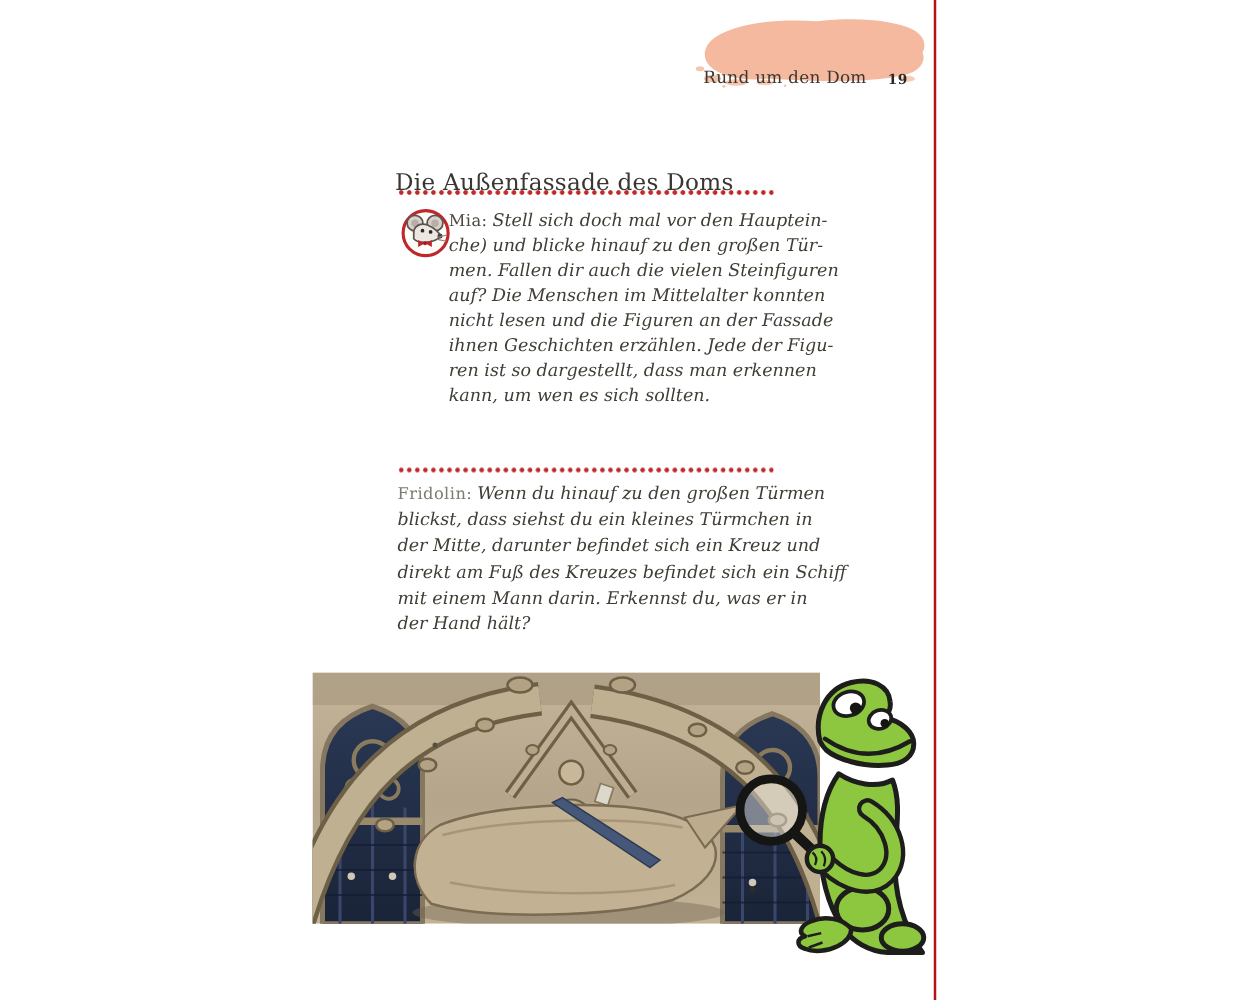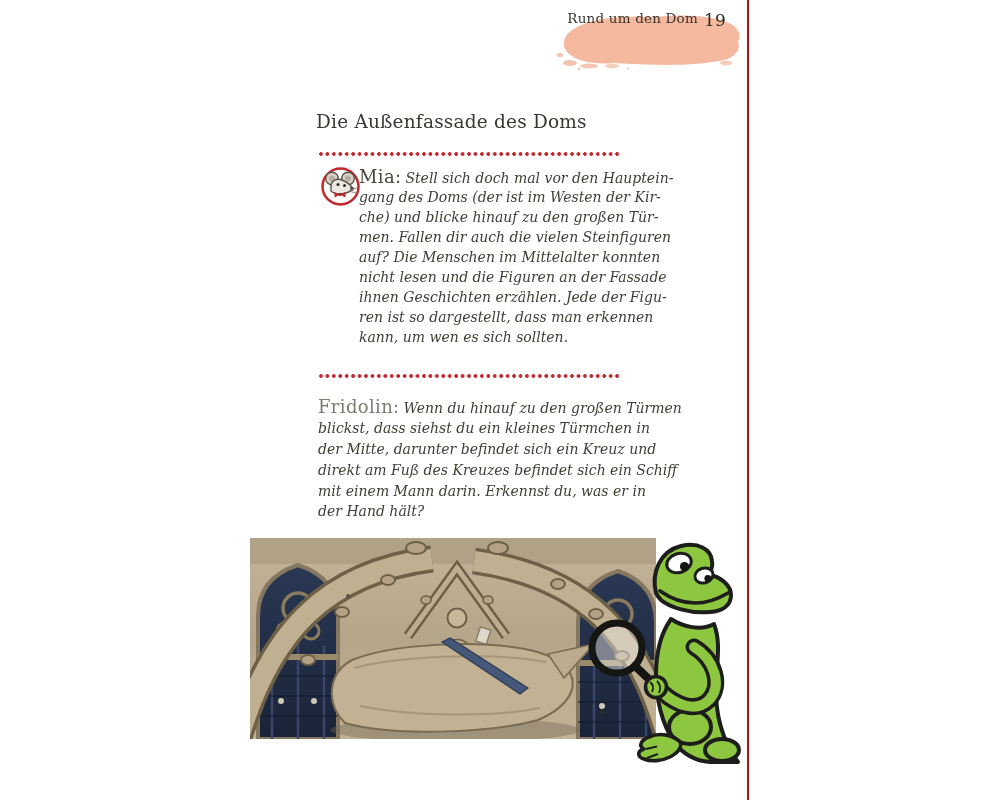--- a/index.html
+++ b/index.html
@@ -5,42 +5,42 @@
   html,body{margin:0;padding:0;background:#ffffff;}
   .canvas{
     position:relative;width:1000px;height:800px;background:#ffffff;overflow:hidden;
     font-family:"DejaVu Serif","Liberation Serif",serif;
   }
   .vrule{position:absolute;left:747px;top:0;width:2px;height:800px;background:#b01318;z-index:6;}
 
   .header-blob-svg{position:absolute;left:556px;top:10px;width:190px;height:64px;z-index:1;}
   .header-text{
     position:absolute;left:556px;top:10px;width:170px;height:60px;z-index:2;
-    display:flex;align-items:flex-start;justify-content:flex-end;gap:6px;
+    display:flex;align-items:flex-end;justify-content:flex-end;gap:17px;
     color:#3b362d;font-size:13.5px;letter-spacing:.2px;
   }
-  .header-text .pageno{font-weight:normal;font-size:17px;color:#2e2a22;}
-
-  .title{position:absolute;left:316px;top:111px;font-size:18.5px;color:#393730;letter-spacing:.2px;z-index:2;}
+  .header-text .pageno{font-weight:bold;font-size:11px;color:#2e2a22;}
+
+  .title{position:absolute;left:316px;top:136px;font-size:18.5px;color:#393730;letter-spacing:.2px;z-index:2;}
 
   .dotted{
     position:absolute;left:319px;width:300px;height:4px;z-index:2;
     background-image:radial-gradient(circle at 2px 2px,#c1272d 1.55px,rgba(193,39,45,0) 2.15px);
     background-size:6.45px 4px;background-repeat:repeat-x;
   }
   .d1{top:152px;}
   .d2{top:374px;}
 
   .mouse-badge{position:absolute;left:320px;top:166px;width:41px;height:41px;z-index:2;}
 
   .para{position:absolute;color:#403d35;font-size:14px;line-height:20px;font-style:italic;white-space:nowrap;z-index:2;}
   .para .line{height:20px;}
-  .para .speaker{font-style:normal;font-size:18px;letter-spacing:.35px;color:#4c473d;margin-right:4px;}
+  .para .speaker{font-style:normal;font-size:13px;letter-spacing:.35px;color:#4c473d;margin-right:4px;}
   .mia{left:359px;top:167px;width:260px;}
-  .fridolin{left:318px;top:397px;width:302px;}
+  .fridolin{left:318px;top:385px;width:302px;}
   .fridolin .line{height:20.9px;}
   .fridolin .speaker{color:#7d7a70;}
 
   .photo{position:absolute;left:250px;top:538px;width:406px;height:201px;z-index:3;}
   .frog{position:absolute;left:580px;top:535px;width:170px;height:230px;z-index:4;}
 </style>
 </head>
 <body>
 
 <div class="canvas">
@@ -80,21 +80,20 @@
       <circle cx="18" cy="18.5" r="1.5" fill="#2c2925"></circle>
       <circle cx="24.5" cy="19.5" r="1.5" fill="#2c2925"></circle>
       <path d="M 30 24 L 37 22 M 30 25.5 L 37 27" stroke="#8a847c" stroke-width="0.9" fill="none"></path>
       <path d="M 20 28.5 L 14.5 26 L 14.5 31.5 Z M 20 28.5 L 25.5 26 L 25.5 31.5 Z" fill="#c0272d"></path>
       <circle cx="20" cy="28.5" r="1.6" fill="#a01f24"></circle>
     </g>
   </svg>
 
   <div class="para mia">
     <div class="line"><span class="speaker">Mia:</span><span>Stell sich doch mal vor den Hauptein-</span></div>
-    <div class="line">gang des Doms (der ist im Westen der Kir-</div>
     <div class="line">che) und blicke hinauf zu den großen Tür-</div>
     <div class="line">men. Fallen dir auch die vielen Steinfiguren</div>
     <div class="line">auf? Die Menschen im Mittelalter konnten</div>
     <div class="line">nicht lesen und die Figuren an der Fassade</div>
     <div class="line">ihnen Geschichten erzählen. Jede der Figu-</div>
     <div class="line">ren ist so dargestellt, dass man erkennen</div>
     <div class="line">kann, um wen es sich sollten.</div>
   </div>
 
   <div class="para fridolin">

